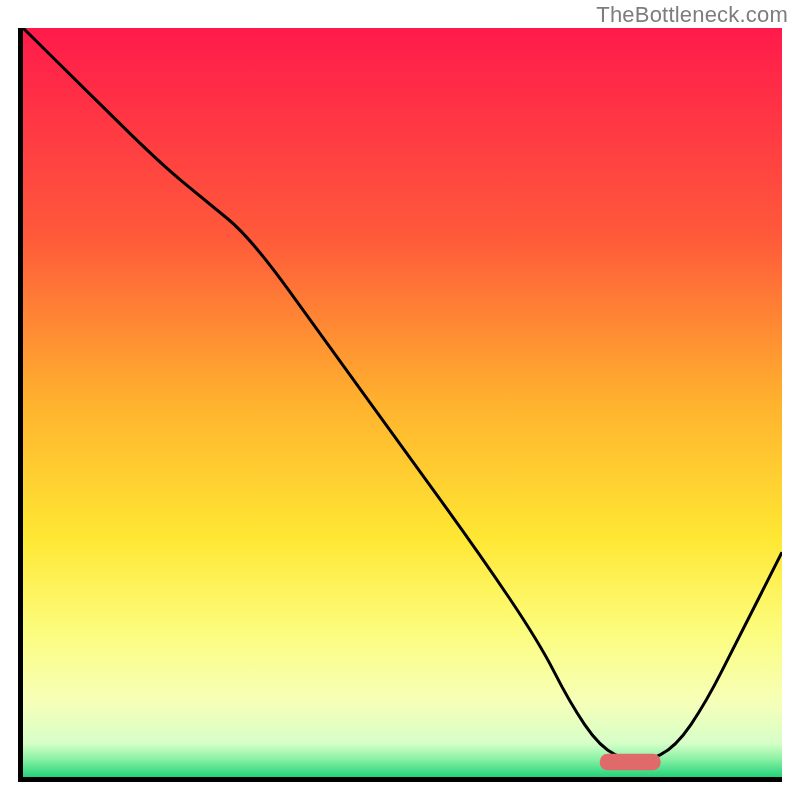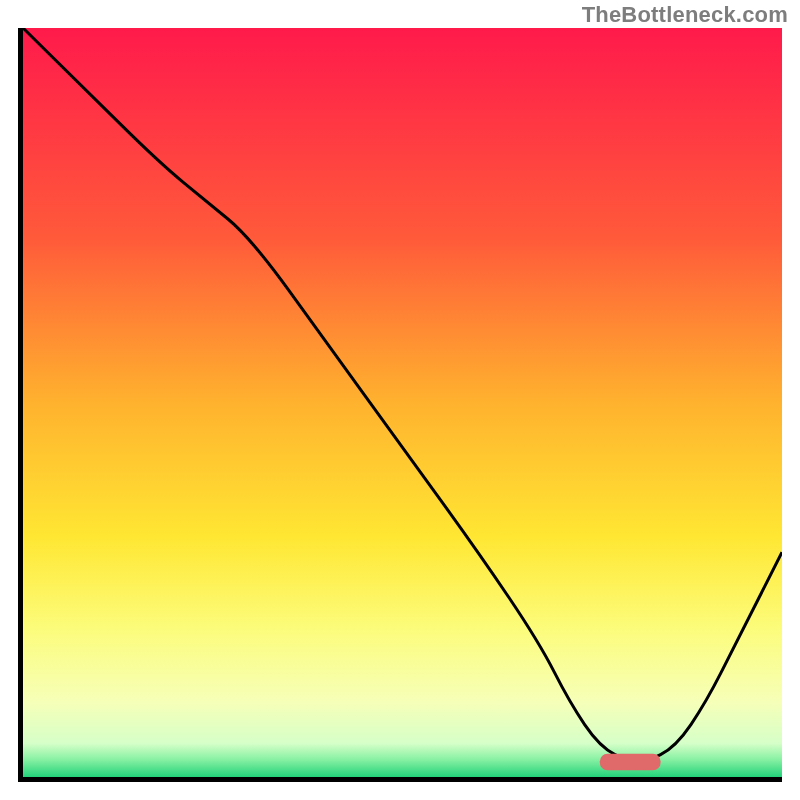--- a/index.html
+++ b/index.html
@@ -15,21 +15,21 @@
     position: relative;
     width: 800px;
     height: 800px;
   }
   .watermark {
     position: absolute;
     top: 2px;
     right: 12px;
     font-size: 22px;
     color: #7d7d7d;
-    font-weight: 700;
+    font-weight: 400;
     letter-spacing: 0.2px;
     z-index: 5;
   }
   .plot-frame {
     position: absolute;
     left: 18px;
     top: 28px;
     width: 764px;   
     height: 754px;  
     box-sizing: border-box;

